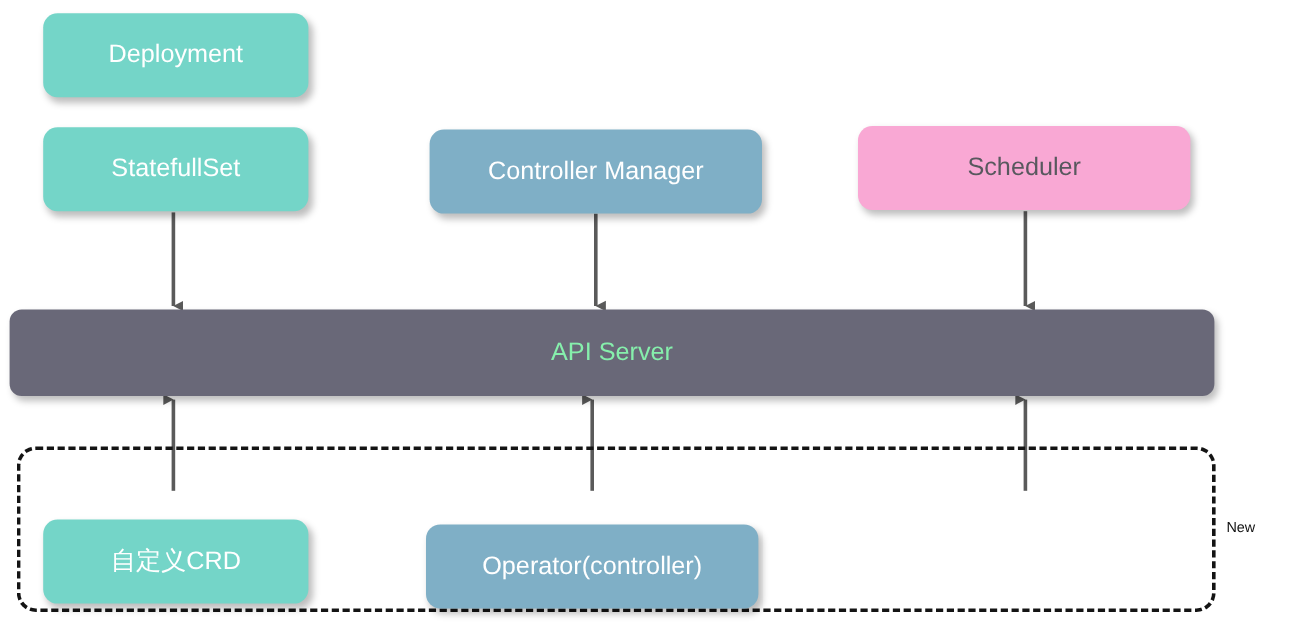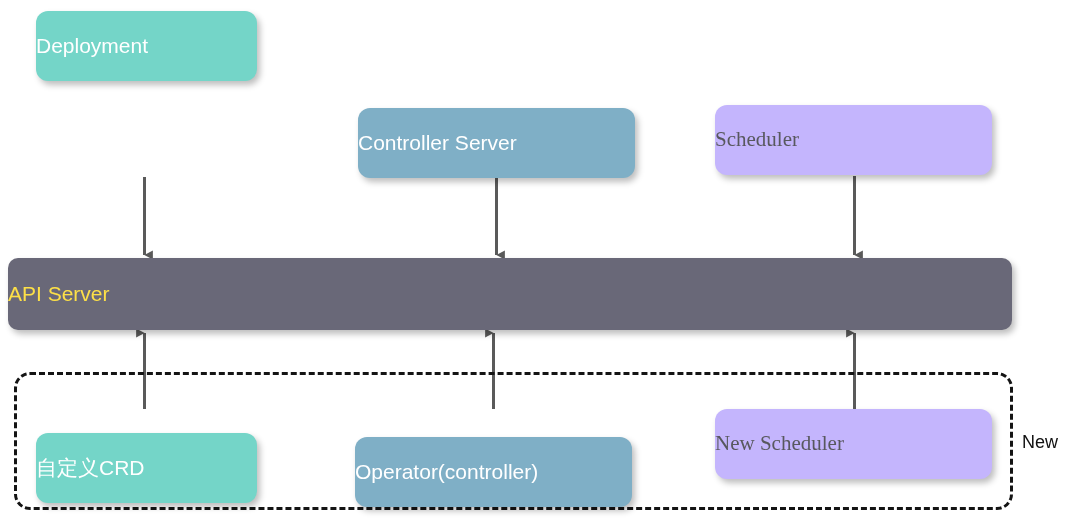--- a/index.html
+++ b/index.html
@@ -11,33 +11,33 @@
     width: 1080px; height: 522px;
     position: relative; overflow: hidden;
     font-family: "Liberation Sans", "DejaVu Sans", sans-serif;
   }
   #canvas { position: absolute; inset: 0; }
 
   .node {
     position: absolute;
     display: flex;
     align-items: center;
-    justify-content: flex-start;
+    justify-content: center;
     border-radius: 12px;
     text-align: center;
     line-height: 1.1;
     box-shadow: 3px 4px 6px rgba(0,0,0,0.26);
     user-select: none;
   }
   .node-label { display: block; }
 
   .n-teal   { background: #74d5c8; color: #ffffff; }
   .n-blue   { background: #7fafc6; color: #ffffff; }
-  .n-yellow { background: #c4b5fd; color: #58585e; font-family: Liberation Serif, serif; }
-  .n-slate  { background: #696878; color: #fde047; }
+  .n-yellow { background: #f9a8d4; color: #58585e; }
+  .n-slate  { background: #696878; color: #86efac; }
 
   .std-box { width: 221px; height: 70px; font-size: 21px; }
   .wide-box { width: 277px; height: 70px; font-size: 21px; }
 
   #api-server {
     left: 8px; top: 258px;
     width: 1004px; height: 72px;
     font-size: 21px; border-radius: 10px;
   }
 
@@ -46,21 +46,21 @@
     position: absolute;
     left: 14px; top: 372px;
     width: 999px; height: 138px;
     border: 3px dashed #141414;
     border-radius: 16px;
     background: transparent;
   }
   #new-group-label {
     position: absolute;
     left: 1022px; top: 432px;
-    font-size: 18px;
+    font-size: 12px;
     color: #111111;
     white-space: nowrap;
   }
 
   
   #arrows {
     position: absolute; inset: 0;
     pointer-events: none;
   }
 </style>
@@ -89,23 +89,26 @@
 
     <line x1="493.5" y1="409" x2="493.5" y2="333" stroke="#5a5a5a" stroke-width="3" marker-end="url(#ah-up)"></line>
 
     <line x1="854.5" y1="409" x2="854.5" y2="333" stroke="#5a5a5a" stroke-width="3" marker-end="url(#ah-up)"></line>
   </svg>
 
   <div class="node n-teal std-box" style="left:36px; top:11px;">
     <span class="node-label">Deployment</span>
   </div>
 
+  <div class="node n-teal std-box" style="left:36px; top:106px;">
+    <span class="node-label">StatefullSet</span>
+  </div>
 
   <div class="node n-blue wide-box" style="left:358px; top:108px;">
-    <span class="node-label">Controller Server</span>
+    <span class="node-label">Controller Manager</span>
   </div>
 
   <div class="node n-yellow wide-box" style="left:715px; top:105px;">
     <span class="node-label">Scheduler</span>
   </div>
 
   <div class="node n-slate" id="api-server">
     <span class="node-label">API Server</span>
   </div>
 
@@ -113,17 +116,14 @@
   <div id="new-group-label">New</div>
 
   <div class="node n-teal std-box" style="left:36px; top:409px;margin-top:24px;">
     <span class="node-label">自定义CRD</span>
   </div>
 
   <div class="node n-blue wide-box" style="left:355px; top:409px;margin-top:28px;">
     <span class="node-label">Operator(controller)</span>
   </div>
 
-  <div class="node n-yellow wide-box" style="left:715px; top:409px;">
-    <span class="node-label">New Scheduler</span>
-  </div>
 
 </div>
 
 </body></html>

